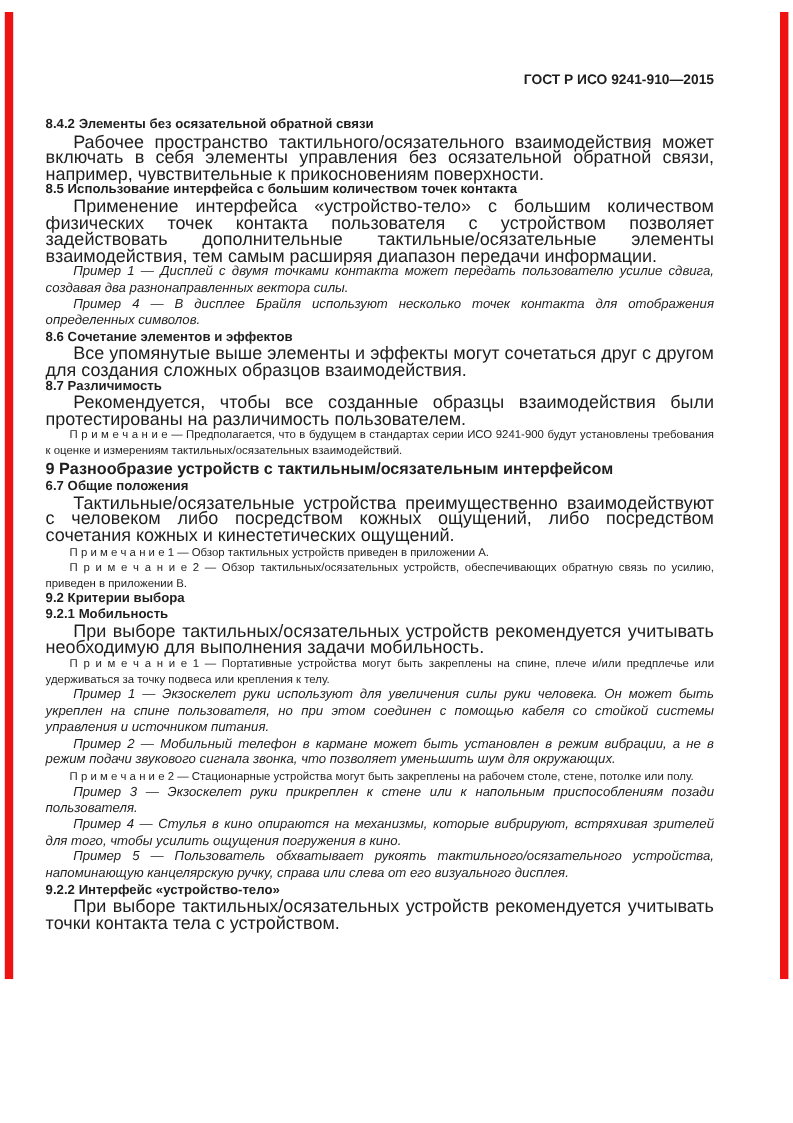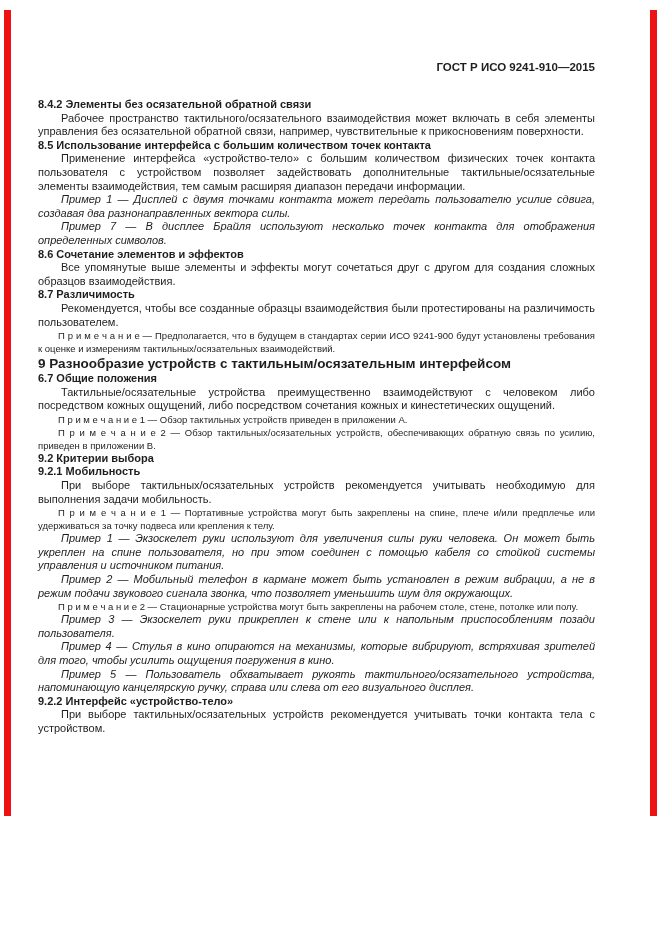--- a/index.html
+++ b/index.html
@@ -43,21 +43,21 @@
   }
   .blocks > div { margin: 0; }
 
   .sub {
     font-weight: bold;
     font-size: 11px;
     line-height: 13.6px;
     margin-left: 23px;
   }
   .para {
-    font-size: 11px;
+    font-size: 15px;
     line-height: 13.6px;
     text-align: justify;
     text-indent: 23px;
   }
   .ex {
     font-size: 11px;
     line-height: 13.6px;
     font-weight: normal;
     font-style: italic;
     text-align: justify;
@@ -94,21 +94,21 @@
 
   <div class="content">
     <div class="doc-header">ГОСТ Р ИСО 9241-910—2015</div>
 
     <div class="blocks">
       <div class="sub">8.4.2 Элементы без осязательной обратной связи</div>
       <div class="para">Рабочее пространство тактильного/осязательного взаимодействия может включать в себя элементы управления без осязательной обратной связи, например, чувствительные к прикосновениям поверхности.</div>
       <div class="sub">8.5 Использование интерфейса с большим количеством точек контакта</div>
       <div class="para">Применение интерфейса «устройство-тело» с большим количеством физических точек контакта пользователя с устройством позволяет задействовать дополнительные тактильные/осязательные элементы взаимодействия, тем самым расширяя диапазон передачи информации.</div>
       <div class="ex">Пример 1 — Дисплей с двумя точками контакта может передать пользователю усилие сдвига, создавая два разнонаправленных вектора силы.</div>
-      <div class="ex">Пример 7 — В дисплее Брайля используют несколько точек контакта для отображения определенных символов.</div>
+      <div class="ex">Пример 4 — В дисплее Брайля используют несколько точек контакта для отображения определенных символов.</div>
       <div class="sub">8.6 Сочетание элементов и эффектов</div>
       <div class="para">Все упомянутые выше элементы и эффекты могут сочетаться друг с другом для создания сложных образцов взаимодействия.</div>
       <div class="sub">8.7 Различимость</div>
       <div class="para">Рекомендуется, чтобы все созданные образцы взаимодействия были протестированы на различимость пользователем.</div>
       <div class="note">П р и м е ч а н и е — Предполагается, что в будущем в стандартах серии ИСО 9241-900 будут установлены требования к оценке и измерениям тактильных/осязательных взаимодействий.</div>
       <div class="chapter">9 Разнообразие устройств с тактильным/осязательным интерфейсом</div>
       <div class="sub">6.7 Общие положения</div>
       <div class="para">Тактильные/осязательные устройства преимущественно взаимодействуют с человеком либо посредством кожных ощущений, либо посредством сочетания кожных и кинестетических ощущений.</div>
       <div class="note">П р и м е ч а н и е 1 — Обзор тактильных устройств приведен в приложении А.</div>
       <div class="note">П р и м е ч а н и е 2 — Обзор тактильных/осязательных устройств, обеспечивающих обратную связь по усилию, приведен в приложении В.</div>

